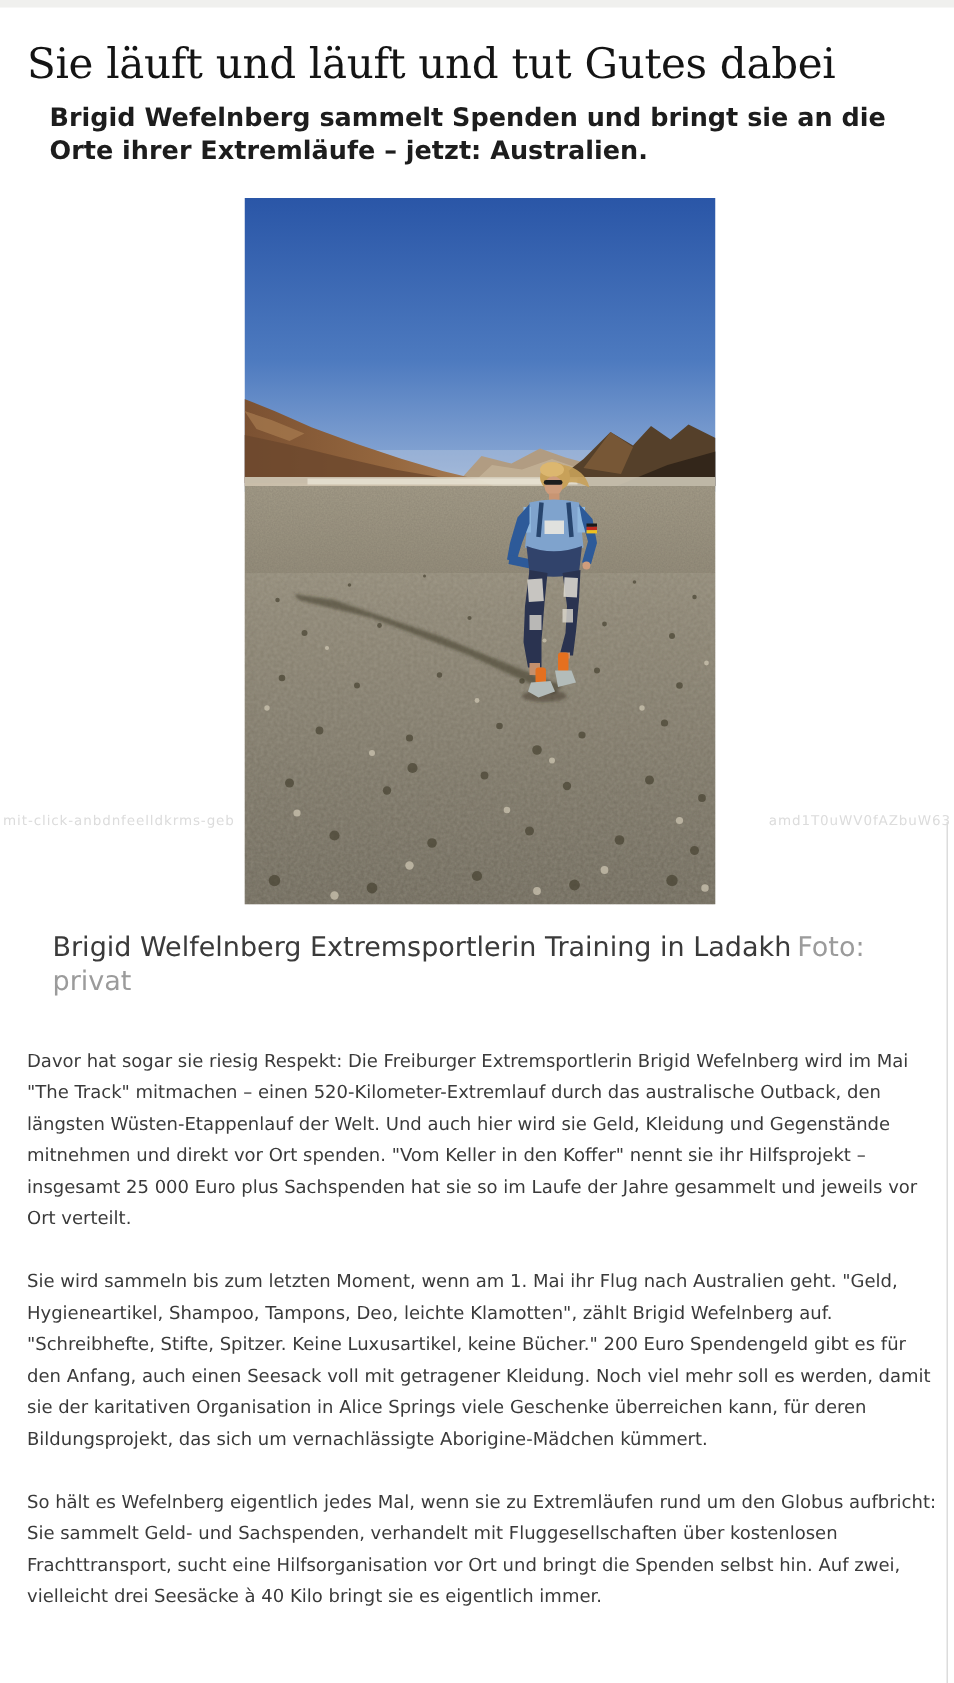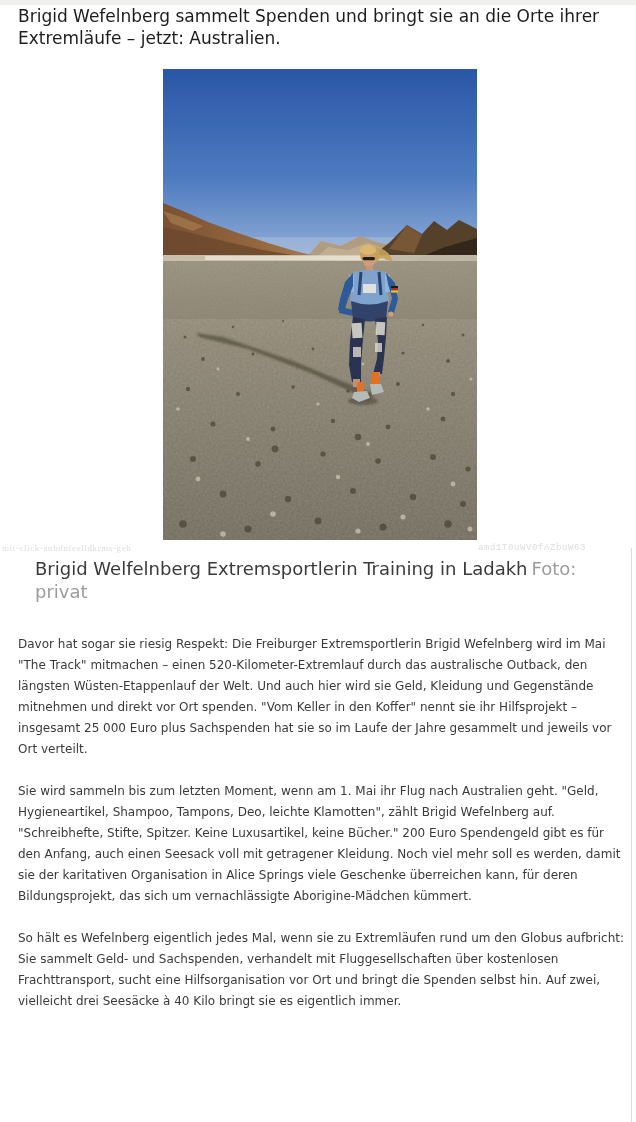--- a/index.html
+++ b/index.html
@@ -9,53 +9,54 @@
     overflow:hidden;
   }
   .topbar{height:5px;background:#f0f0ee;}
   .page{padding:0 9px 0 18px;position:relative;}
   h1.title{
     font-family:"DejaVu Serif","Liberation Serif",serif;
     font-weight:400;font-size:28px;color:#141414;
     margin:21px 0 9px 0;letter-spacing:-0.2px;
   }
   p.subtitle{
-    font-size:17px;font-weight:normal;color:#1d1d1d;
-    line-height:1.32;margin:0 0 19px 0;max-width:600px;
+    font-size:17px;font-weight:bold;color:#1d1d1d;
+    line-height:1.32;margin:0 0 19px 15px;max-width:600px;
   }
   figure{margin:0;padding:0;}
   .photo{margin-left:145px;width:314px;height:471px;position:relative;z-index:2;}
   .photo svg{display:block;}
   figcaption{
     margin:17px 0 0 17px;font-size:18px;color:#3a3a3a;line-height:1.3;
   }
   .credit{color:#9b9b9b;margin-left:4px;}
   p.body{
     font-size:12px;line-height:21px;color:#3a3a3a;
     margin:0 0 21px 0;max-width:607px;
   }
   p.body.first{margin-top:30px;}
   .watermark{
     position:absolute;top:543px;font-size:9px;color:#dcdcdc;
     letter-spacing:0.6px;white-space:nowrap;overflow:hidden;z-index:1;
   }
-  .wm-left{left:2px;width:160px;font-family:Liberation Serif, serif;}
-  .wm-right{left:478px;width:156px;font-family:Liberation Mono, monospace;}
+  .wm-left{left:2px;width:160px;}
+  .wm-right{left:478px;width:156px;text-align:right;}
   .right-rule{
     position:absolute;left:631px;top:548px;width:1px;height:574px;
     background:#dcdcdc;
   }
 </style>
 </head>
 <body>
 
 <div class="topbar"></div>
 
 <div class="page">
 
+  <h1 class="title">Sie läuft und läuft und tut Gutes dabei</h1>
 
   <p class="subtitle">Brigid Wefelnberg sammelt Spenden und bringt sie an die Orte ihrer Extremläufe – jetzt: Australien.</p>
 
   <figure>
     <div class="photo">
 
       <svg width="314" height="471" viewBox="0 0 314 471" xmlns="http://www.w3.org/2000/svg">
         <defs>
           <linearGradient id="sky" x1="0" y1="0" x2="0" y2="1">
             <stop offset="0" stop-color="#2a56a7"></stop>

